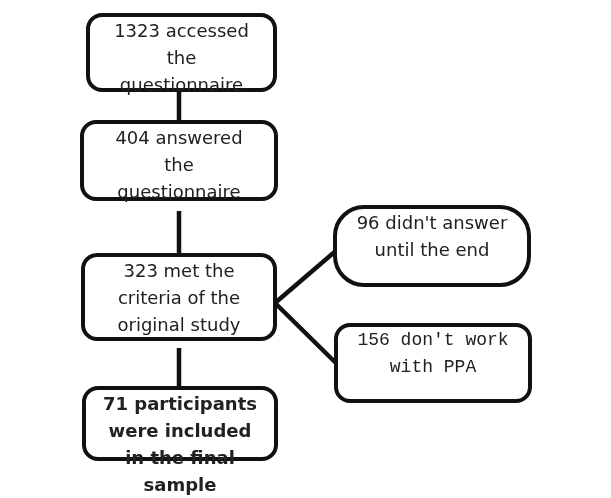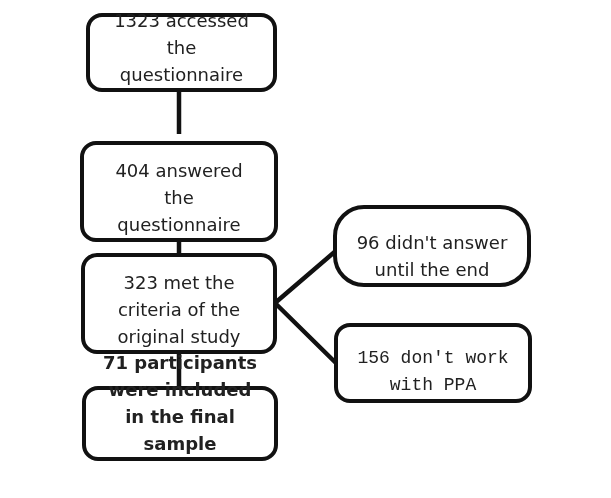--- a/index.html
+++ b/index.html
@@ -22,38 +22,38 @@
     z-index: 1;
   }
   .node {
     position: absolute;
     z-index: 2;
     box-sizing: border-box;
     background: #ffffff;
     border: 4px solid #111111;
     border-radius: 16px;
     display: flex;
-    align-items: flex-end;
+    align-items: flex-start;
     justify-content: center;
     text-align: center;
     color: #212121;
     font-size: 18px;
     line-height: 27px;
   }
   .node .node-label {
     display: block;
     max-width: 158px;
   }
   .node.bold {
     font-weight: bold;
   }
   
   .box-accessed   { left: 86px;  top: 13px;  width: 191px; height: 79px;  }
-  .box-answered   { left: 80px;  top: 141px; width: 198px; height: 101px;  }
-  .box-criteria   { left: 81px;  top: 253px; width: 196px; height: 101px;  }
+  .box-answered   { left: 80px;  top: 120px; width: 198px; height: 81px;  }
+  .box-criteria   { left: 81px;  top: 253px; width: 196px; height: 88px;  }
   .box-final      { left: 82px;  top: 386px; width: 196px; height: 75px; }
   
   .box-didnt-answer { left: 333px; top: 205px; width: 198px; height: 82px; border-radius: 31px; }
   .box-no-ppa       { left: 334px; top: 323px; width: 198px; height: 80px; font-family: Liberation Mono, monospace; }
   .box-didnt-answer .node-label,
   .box-no-ppa .node-label { max-width: 170px; }
 </style>
 </head>
 <body>
 

